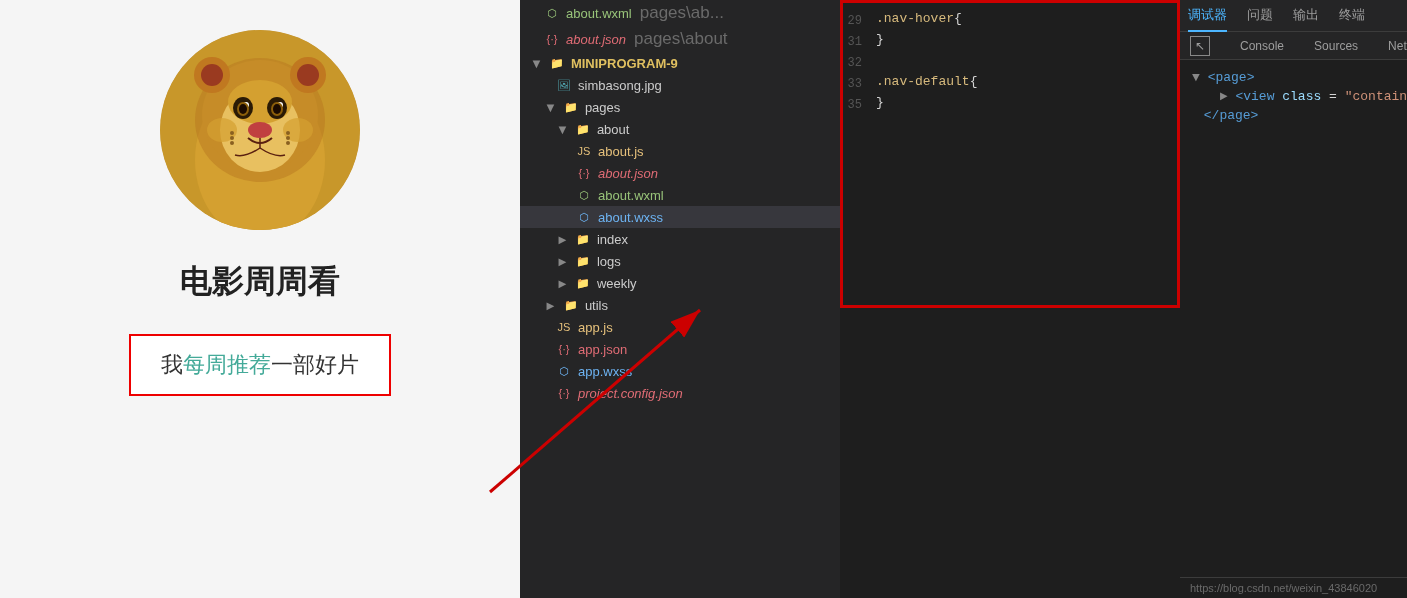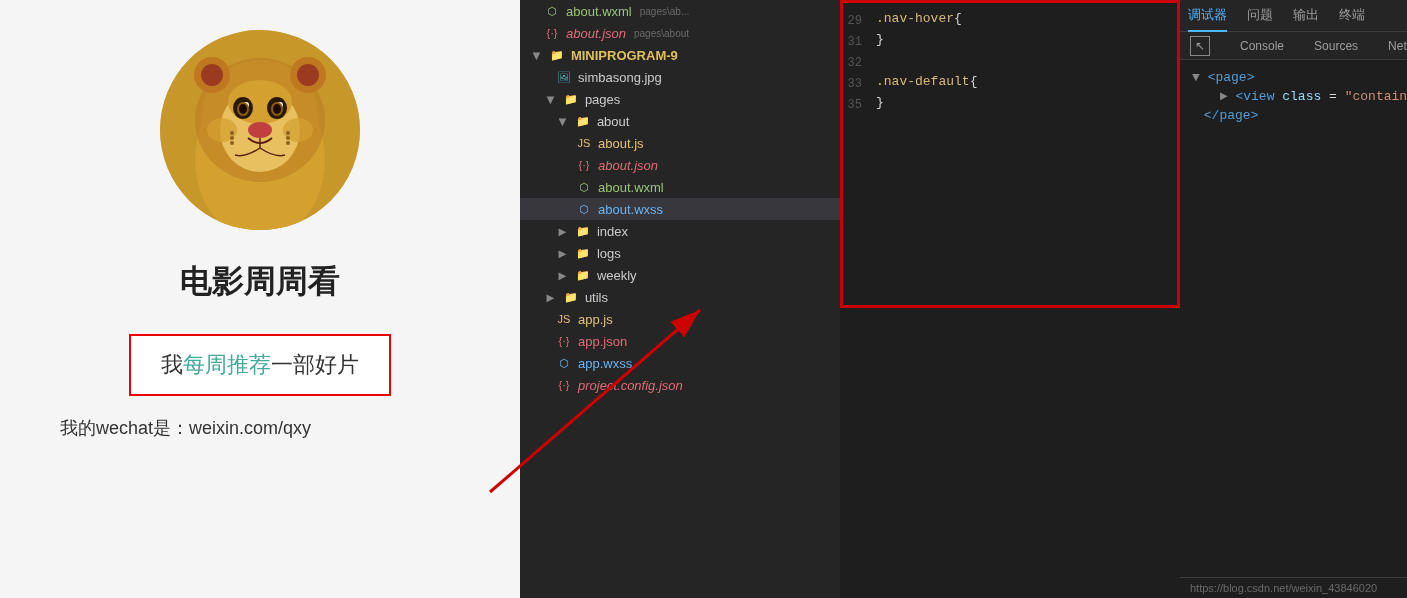--- a/index.html
+++ b/index.html
@@ -72,21 +72,21 @@
       cursor: pointer;
       white-space: nowrap;
     }
     .file-item.active { background: #37373d; }
     .file-icon { width: 16px; height: 16px; display: inline-flex; align-items: center; justify-content: center; font-size: 11px; flex-shrink: 0; }
     .file-name { color: #ccc; }
     .file-name.wxss { color: #6db3f2; }
     .file-name.js { color: #e5c07b; }
     .file-name.json { color: #e06c75; }
     .file-name.wxml { color: #98c379; }
-    .path-hint { color: #6a6a6a; font-size: 10px; margin-left: 2px; }
+    .path-hint { color: #6a6a6a; font-size: 17px; margin-left: 2px; }
     .folder-icon { color: #dcb67a; }
 
     
     .code-panel {
       width: 340px;
       height: 598px;
       background: #1e1e1e;
       color: #d4d4d4;
       font-family: 'Consolas', 'Courier New', monospace;
       font-size: 13px;
@@ -274,21 +274,20 @@
         <path d="M 100 118 Q 115 128 125 125" stroke="#5a2010" stroke-width="1.5" fill="none"></path>
       </svg>
     </div>
 
     <div class="app-title">电影周周看</div>
 
     <div class="description-box">
       <span>我</span><span class="highlight">每周推荐</span><span>一部好片</span>
     </div>
 
-    <div class="wechat-text">我的wechat是：weixin.com/qxy</div>
   </div>
 
   <div class="file-tree-panel">
 
     <div class="file-item">
       <span style="width:8px"></span>
       <span class="file-icon" style="color:#98c379;">⬡</span>
       <span class="file-name wxml">about.wxml</span>
       <span class="path-hint">pages\ab...</span>
     </div>

